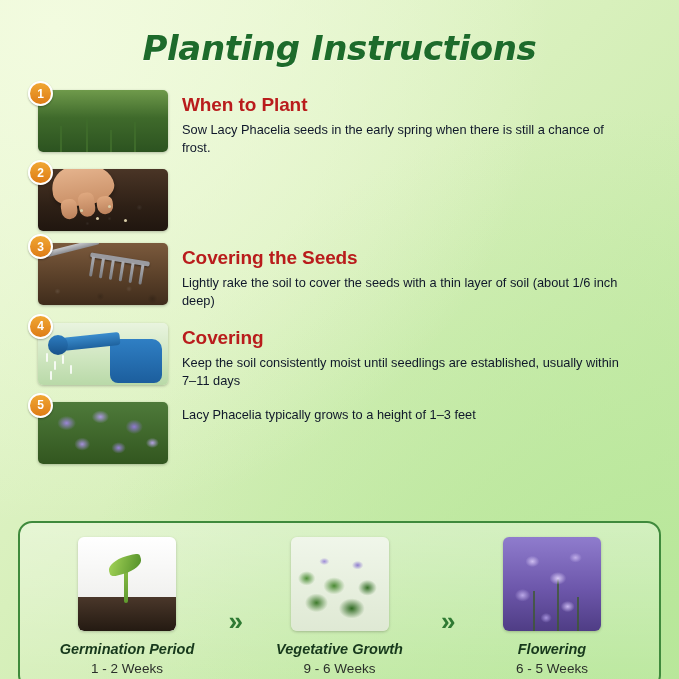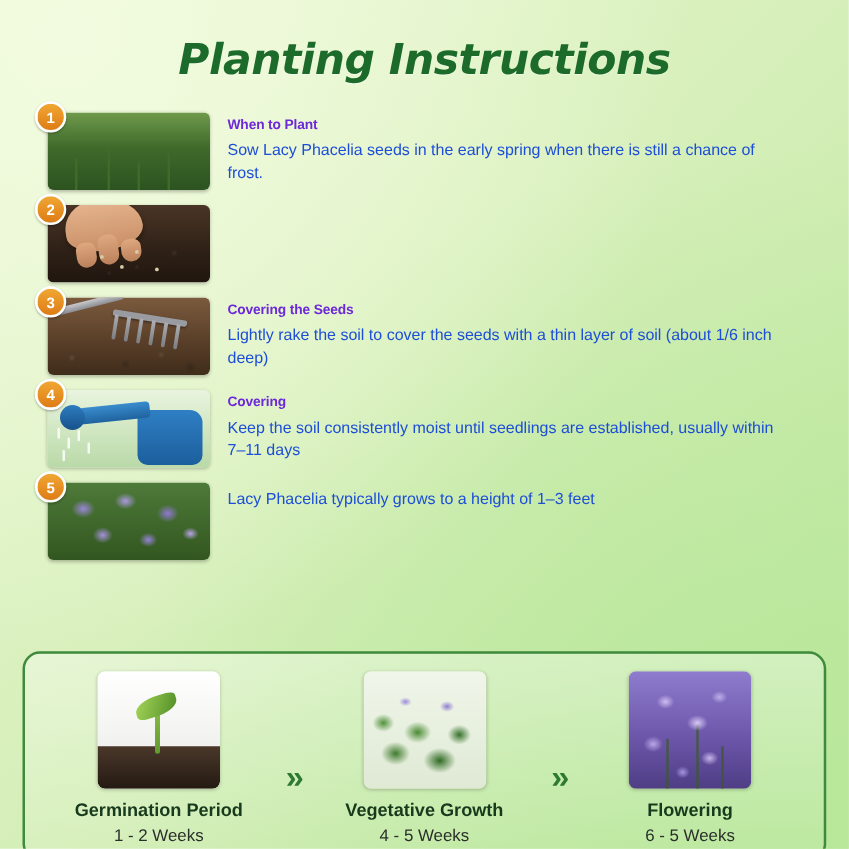--- a/index.html
+++ b/index.html
@@ -77,30 +77,30 @@
     border: 2px solid #ffffff;
     z-index: 3;
     box-shadow: 0 1px 2px rgba(0,0,0,0.3);
   }
   .step-text {
     padding-left: 14px;
     padding-top: 4px;
     flex: 1 1 auto;
   }
   .step-title {
-    font-size: 11px;
+    font-size: 19px;
     font-weight: bold;
-    color: #6d28d9;
+    color: #b91c1c;
     margin-bottom: 5px;
     letter-spacing: -0.1px;
   }
   .step-desc {
     font-size: 12.8px;
     line-height: 1.42;
-    color: #1d4ed8;
+    color: #0f172a;
     max-width: 440px;
   }
 
   
   .timeline {
     position: absolute;
     left: 18px;
     top: 493px;
     width: 643px;
     height: 168px;
@@ -122,20 +122,21 @@
     margin: 0 auto;
     border-radius: 6px;
     overflow: hidden;
     position: relative;
     box-shadow: 0 1px 3px rgba(0,0,0,0.22);
   }
   .tl-label {
     margin-top: 10px;
     font-size: 14.5px;
     font-weight: bold;
+    font-style: italic;
     color: #17391c;
   }
   .tl-value {
     margin-top: 4px;
     font-size: 13.5px;
     color: #2a2f2a;
   }
   .tl-arrow {
     align-self: center;
     margin-top: 18px;
@@ -465,21 +466,21 @@
       <div class="tl-value">1 - 2 Weeks</div>
     </div>
 
     <div class="tl-arrow">»</div>
 
     <div class="tl-item">
       <div class="tl-img">
         <div class="img-base veg-bg"></div>
       </div>
       <div class="tl-label">Vegetative Growth</div>
-      <div class="tl-value">4 - 5 Weeks</div>
+      <div class="tl-value">9 - 6 Weeks</div>
     </div>
 
     <div class="tl-arrow">»</div>
 
     <div class="tl-item">
       <div class="tl-img">
         <div class="img-base flower-bg">
           <div class="fl-stem" style="left:30px;height:40px;"></div>
           <div class="fl-stem" style="left:54px;height:52px;"></div>
           <div class="fl-stem" style="left:74px;height:34px;"></div>

